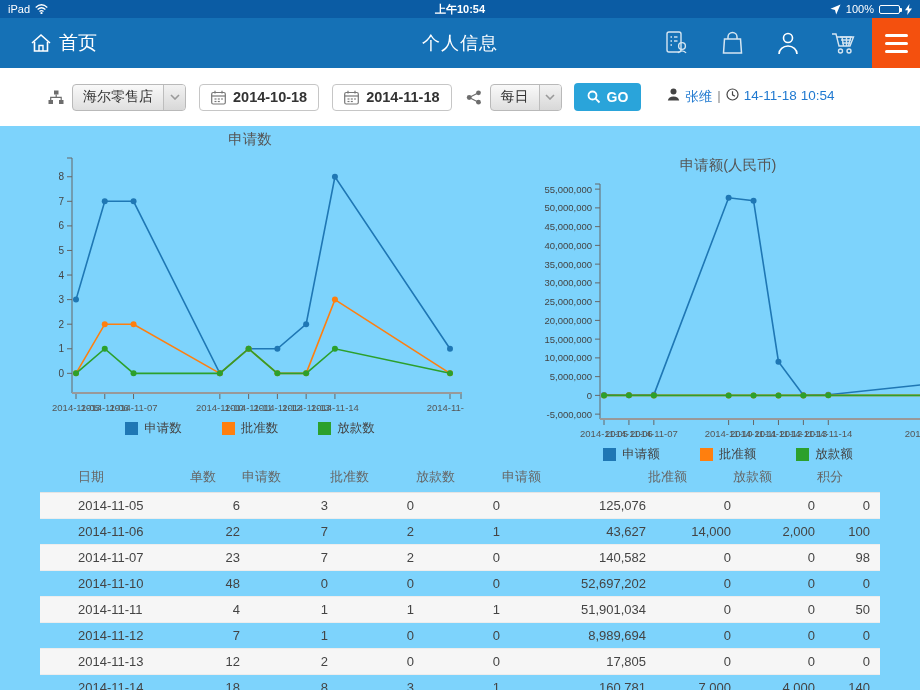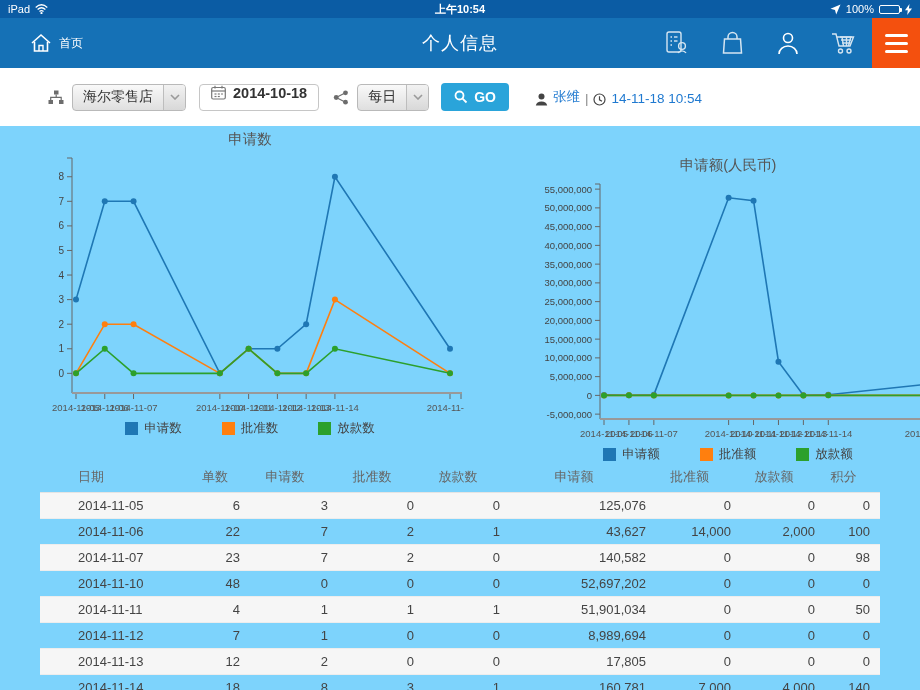--- a/index.html
+++ b/index.html
@@ -12,61 +12,61 @@
     color:#fff; font-size:11px; display:flex; align-items:center; justify-content:space-between; padding:0 8px; }
   .sb-left, .sb-right { display:flex; align-items:center; gap:5px; }
   .sb-center { position:absolute; left:50%; transform:translateX(-50%); font-weight:bold; }
   .battery-shell { width:21px; height:9px; border:1px solid #fff; border-radius:2px; padding:1px; position:relative; }
   .battery-fill { width:100%; height:100%; background:#73d13d; border-radius:1px; }
   .battery-nub { position:absolute; right:-3px; top:2.5px; width:2px; height:4px; background:#fff; border-radius:0 1px 1px 0; }
 
   
   .nav { position:absolute; top:18px; left:0; width:100%; height:50px; background:#1571b6; color:#fff; }
   .nav-left { position:absolute; left:30px; top:0; height:50px; display:flex; align-items:center; gap:7px;
-    font-size:12px; cursor:pointer; }
+    font-size:19px; cursor:pointer; }
   .nav-title { position:absolute; left:50%; top:0; height:50px; display:flex; align-items:center;
     transform:translateX(-50%); font-size:18px; letter-spacing:1px; }
   .nav-icons { position:absolute; right:62px; top:0; height:50px; display:flex; align-items:center; gap:30px; }
   .nav-ic { opacity:.82; cursor:pointer; display:flex; }
   .nav-ic.bright { opacity:1; }
   .menu-btn { position:absolute; right:0; top:0; width:48px; height:50px; background:#f4500e;
     display:flex; flex-direction:column; align-items:center; justify-content:center; gap:5px; cursor:pointer; }
   .menu-btn i { display:block; width:23px; height:3px; background:#fff; border-radius:1.5px; }
 
   
   .filterbar { position:absolute; top:68px; left:0; width:100%; height:58px; background:#fff;
     display:flex; align-items:center; padding-left:48px; }
   .f-ic { margin-right:8px; display:flex; }
   .selectbox { display:inline-flex; align-items:stretch; height:27px; border:1px solid #b9b9b9; border-radius:4px;
     background:linear-gradient(#f9f9f9,#dfdfdf); font-size:14px; color:#333; cursor:pointer; overflow:hidden; }
   .selectbox .sel-txt { display:flex; align-items:center; padding:0 10px; }
   .selectbox .sel-chev { display:flex; align-items:center; justify-content:center; width:22px;
     border-left:1px solid #bdbdbd; background:linear-gradient(#f2f2f2,#d8d8d8); }
-  .datebox { display:inline-flex; align-items:flex-start; gap:7px; height:27px; border:1px solid #c6c6c6; border-radius:4px;
+  .datebox { display:inline-flex; align-items:center; gap:7px; height:27px; border:1px solid #c6c6c6; border-radius:4px;
     background:#fff; padding:0 11px; font-size:14.5px; font-weight:bold; color:#333; margin-left:13px; cursor:pointer; }
   .go-btn { display:inline-flex; align-items:center; gap:6px; height:28px; padding:0 13px; margin-left:12px;
     background:#2aa4da; border-radius:4px; color:#fff; font-size:14px; font-weight:bold; cursor:pointer; }
-  .userinfo { display:flex; align-items:flex-end; gap:5px; margin-left:26px; font-size:13.5px; color:#888; }
+  .userinfo { display:flex; align-items:flex-start; gap:5px; margin-left:26px; font-size:13.5px; color:#888; }
   .userinfo .blue { color:#1f79d0; }
   .gap8 { margin-left:14px; }
 
   
   .chart-box { position:absolute; top:130px; width:440px; }
   .chart-box.left { left:30px; }
   .chart-box.right { left:508px;margin-top:26px; }
   .chart-title { text-align:center; font-size:14.5px; color:#555; height:22px; }
   .legend { display:flex; justify-content:center; gap:40px; font-size:12.5px; color:#444; margin-top:2px; }
   .leg-item { display:inline-flex; align-items:center; gap:6px; cursor:pointer; }
   .leg-sq { display:inline-block; width:13px; height:13px; }
 
   
   table.summary { position:absolute; top:462px; left:40px; width:840px; border-collapse:collapse;
     table-layout:fixed; font-size:13px; color:#444; }
   table.summary th { font-weight:normal; color:#666; height:30px; border-bottom:1px solid #e4e4e4;
-    text-align:center; padding-right:2px; }
+    text-align:left; padding-right:2px; }
   table.summary td { height:26px; border-bottom:1px solid #ededed; text-align:right; padding-right:2px; }
   table.summary th:first-child, table.summary td:first-child { text-align:left; padding-left:38px; }
   table.summary th:last-child, table.summary td:last-child { padding-right:10px; }
   table.summary tr.alt td { background:#f6f6f6; }
   svg text { font-family:"Liberation Sans","DejaVu Sans",sans-serif; }
 </style>
 </head>
 <body>
 
 <div class="screen">
@@ -183,20 +183,36 @@
             <line x1="4" y1="0.8" x2="4" y2="3.5"></line>
             <line x1="11" y1="0.8" x2="11" y2="3.5"></line>
             <line x1="3.5" y1="9" x2="5.5" y2="9"></line>
             <line x1="6.8" y1="9" x2="8.8" y2="9"></line>
             <line x1="10" y1="9" x2="12" y2="9"></line>
             <line x1="3.5" y1="11.5" x2="5.5" y2="11.5"></line>
             <line x1="6.8" y1="11.5" x2="8.8" y2="11.5"></line>
           </svg>
       </span>
       <span>2014-10-18</span>
+    </span>
+    <span class="datebox">
+      <span style="display:flex">
+        <svg width="15" height="15" viewBox="0 0 15 15" fill="none" stroke="#777" stroke-width="1.2">
+            <rect x="0.7" y="2.5" width="13.6" height="11.5" rx="1.5"></rect>
+            <line x1="0.7" y1="6" x2="14.3" y2="6"></line>
+            <line x1="4" y1="0.8" x2="4" y2="3.5"></line>
+            <line x1="11" y1="0.8" x2="11" y2="3.5"></line>
+            <line x1="3.5" y1="9" x2="5.5" y2="9"></line>
+            <line x1="6.8" y1="9" x2="8.8" y2="9"></line>
+            <line x1="10" y1="9" x2="12" y2="9"></line>
+            <line x1="3.5" y1="11.5" x2="5.5" y2="11.5"></line>
+            <line x1="6.8" y1="11.5" x2="8.8" y2="11.5"></line>
+          </svg>
+      </span>
+      <span>2014-11-18</span>
     </span>
     <span class="f-ic gap8">
       <svg width="16" height="15" viewBox="0 0 16 15">
           <circle cx="3.2" cy="7.5" r="2.4" fill="#6d6d6d"></circle>
           <circle cx="12.5" cy="2.8" r="2.4" fill="#6d6d6d"></circle>
           <circle cx="12.5" cy="12.2" r="2.4" fill="#6d6d6d"></circle>
           <path d="M3.2 7.5 L12.5 2.8 M3.2 7.5 L12.5 12.2" stroke="#6d6d6d" stroke-width="1.2"></path>
         </svg>
     </span>
     <span class="selectbox">

